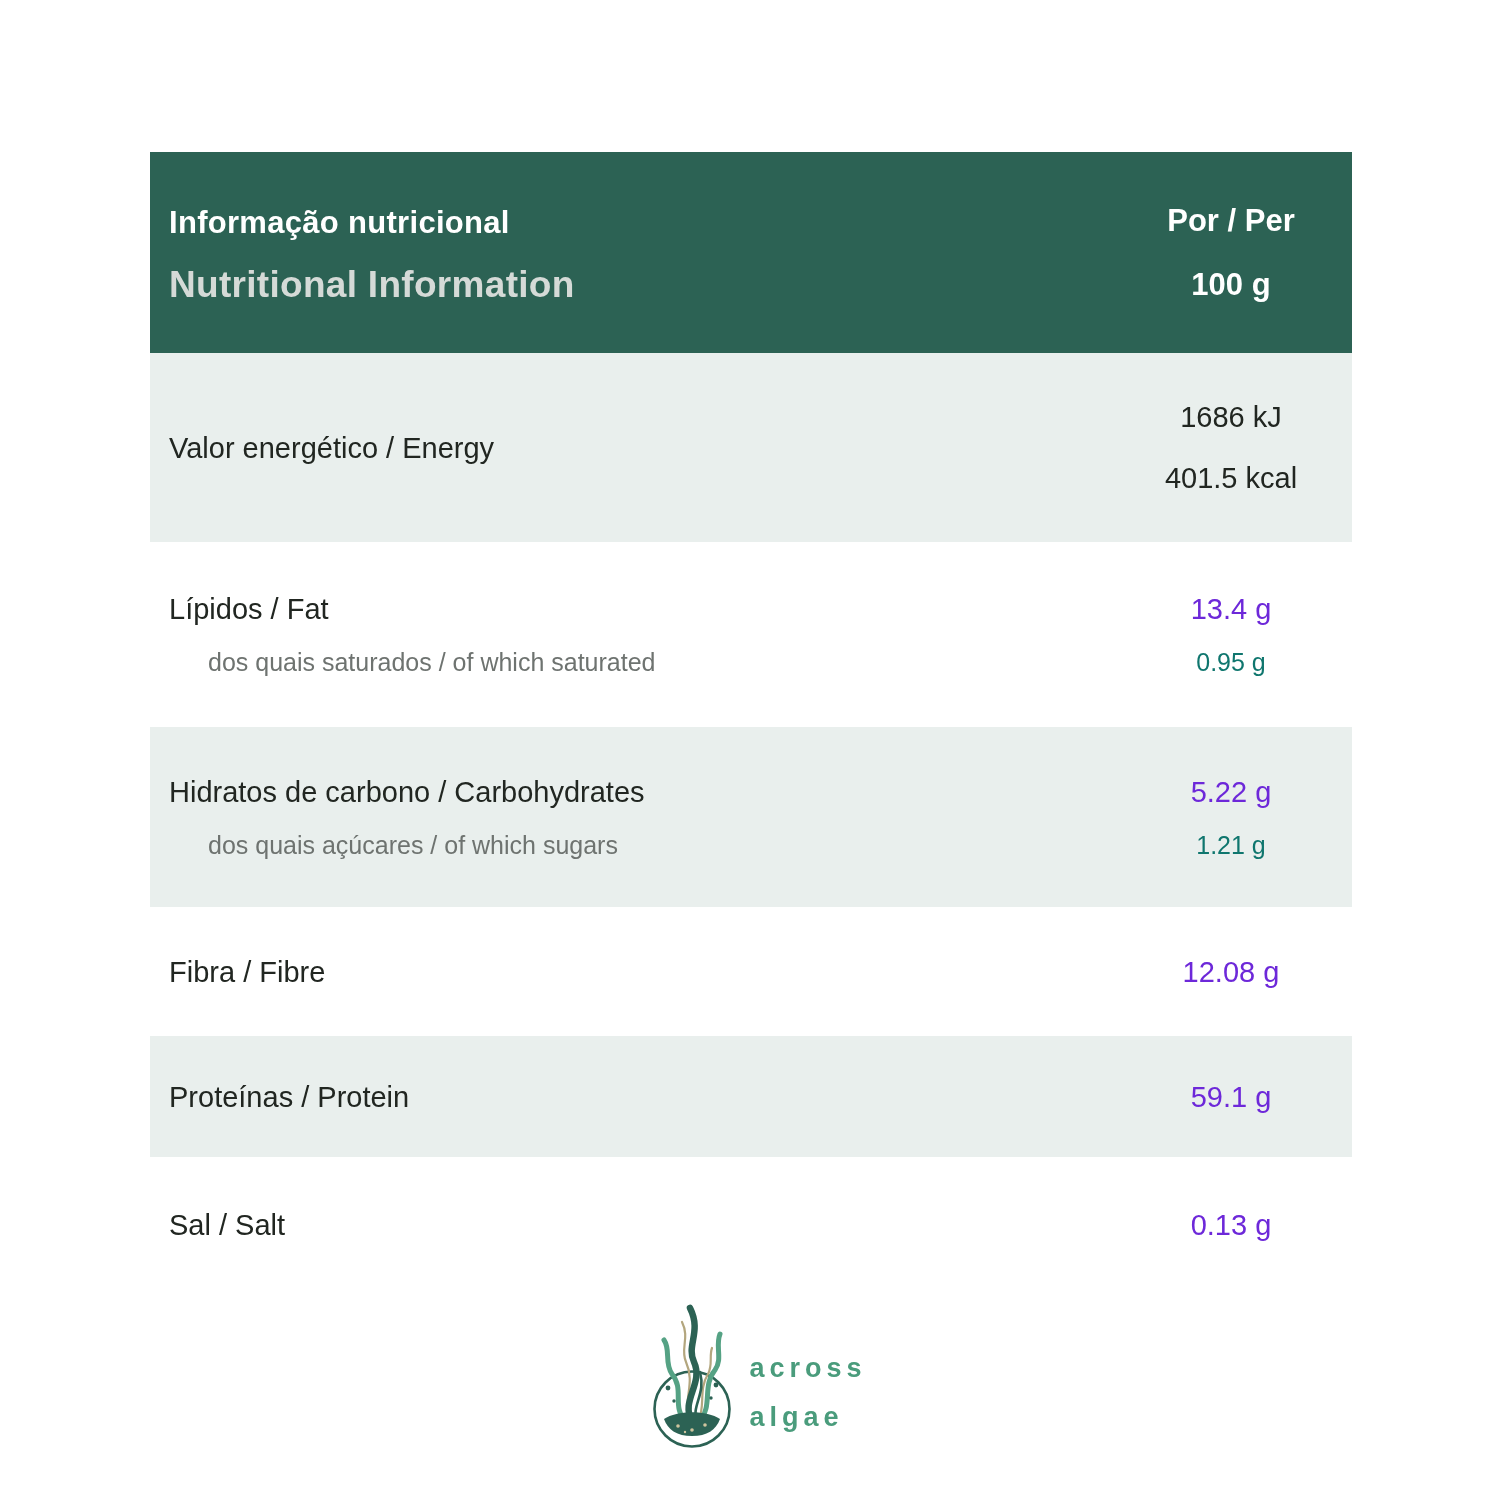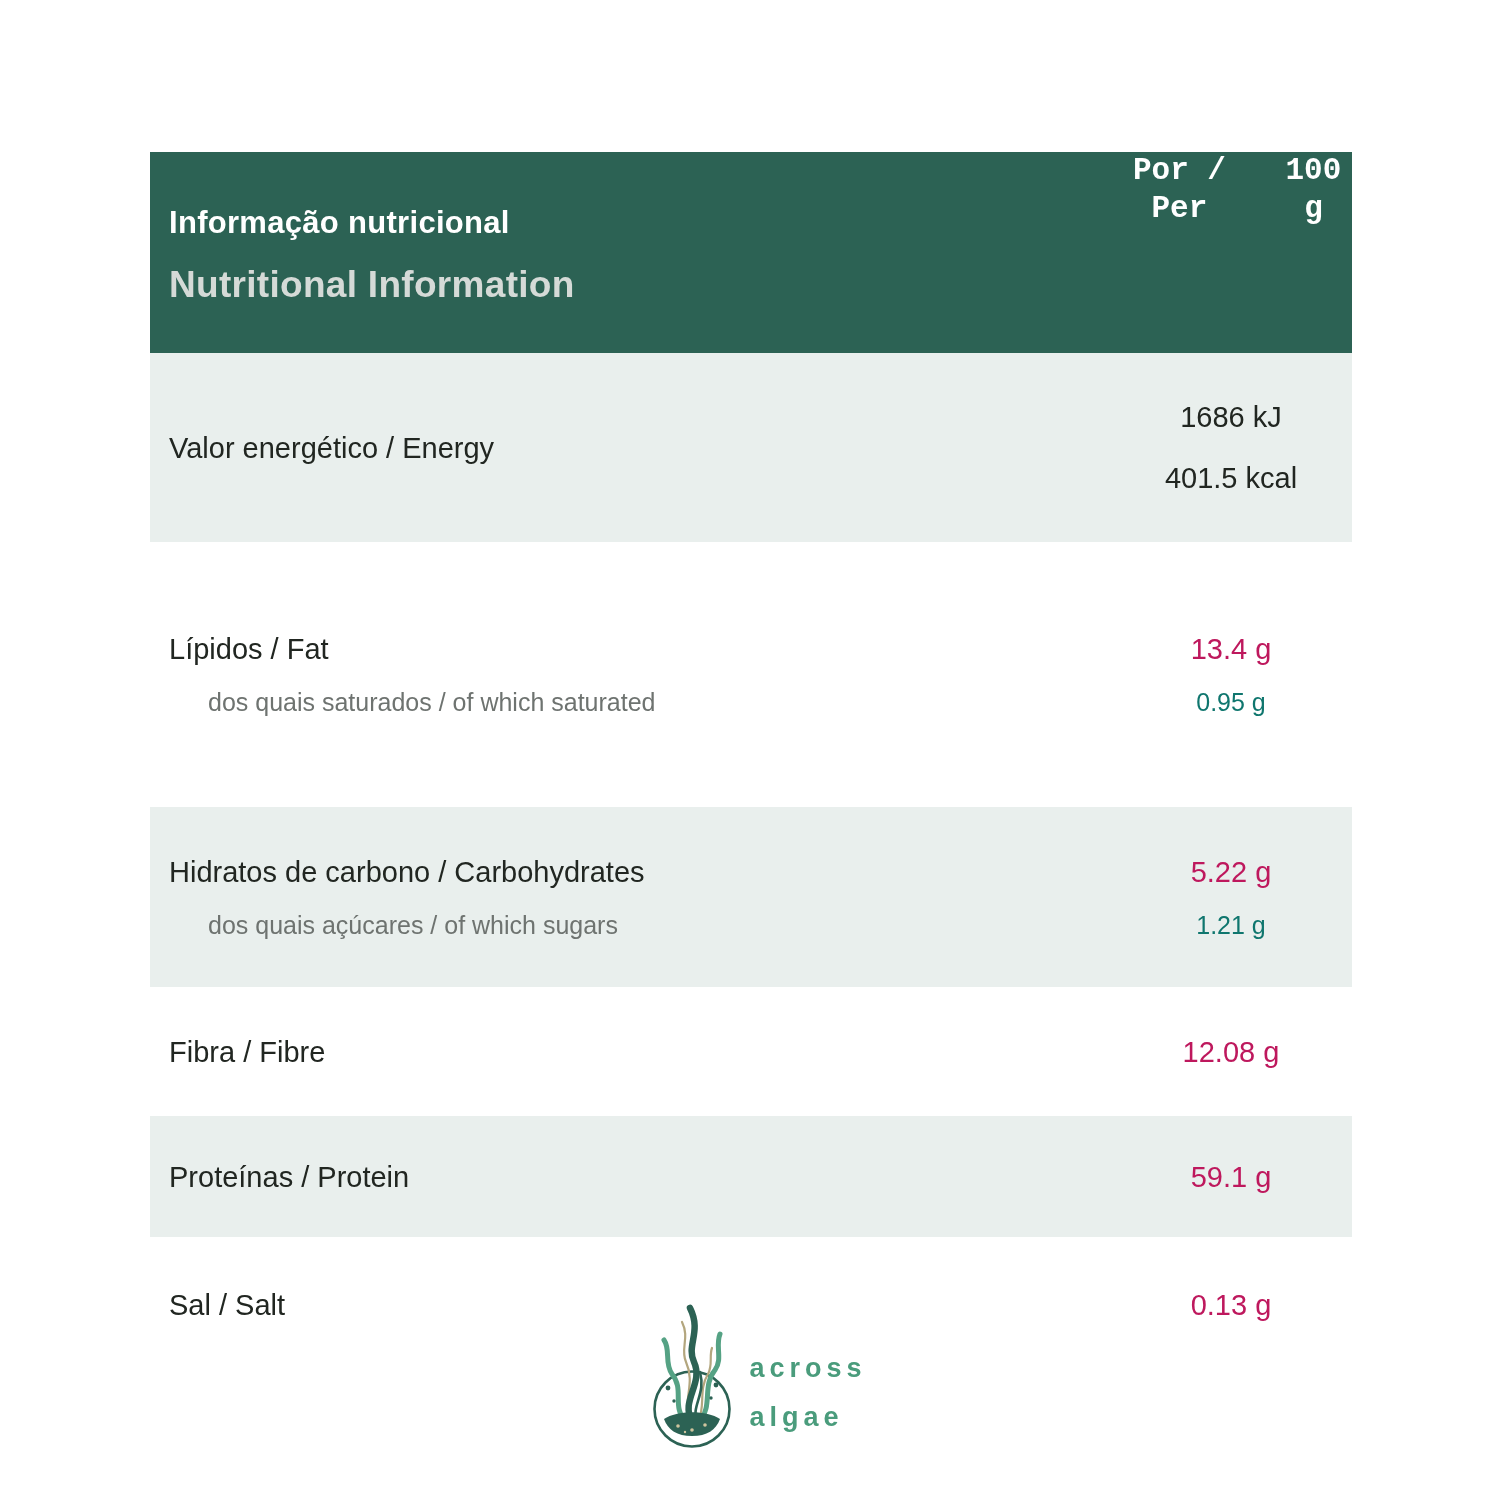--- a/index.html
+++ b/index.html
@@ -9,32 +9,32 @@
     border-radius:28px;
     -webkit-font-smoothing:antialiased;
   }
   .table{position:absolute;left:150px;top:152px;width:1202px;}
 
   
   .hdr{height:201px;background:#2c6254;display:flex;}
   .hdr-left{flex:1;padding-left:19px;display:flex;flex-direction:column;justify-content:center;gap:26px;}
   .hdr-title{font-size:31px;font-weight:700;color:#ffffff;line-height:38px;letter-spacing:0.3px;}
   .hdr-sub{font-size:37px;font-weight:600;color:#d5dad7;line-height:34px;letter-spacing:0.3px;}
-  .hdr-right{width:242px;display:flex;flex-direction:row;justify-content:center;gap:26px;text-align:center;font-family:Liberation Mono, monospace;}
+  .hdr-right{width:242px;display:flex;flex-direction:column;justify-content:center;gap:26px;text-align:center;}
   .hdr-per{font-size:31px;font-weight:700;color:#ffffff;line-height:38px;}
 
   
   .row{display:flex;align-items:center;}
   .light{background:#e9efed;}
   .lbl{flex:1;padding-left:19px;font-size:29px;color:#212621;line-height:36px;}
-  .val{width:242px;text-align:center;font-size:29px;color:#be185d;line-height:36px;}
+  .val{width:242px;text-align:center;font-size:29px;color:#6d28d9;line-height:36px;}
   .valstack{width:242px;display:flex;flex-direction:column;gap:25px;text-align:center;}
   .valstack div{font-size:29px;color:#212621;line-height:36px;}
 
-  .row2{display:flex;flex-direction:column;justify-content:center;gap:20px;margin-top:40px;}
+  .row2{display:flex;flex-direction:column;justify-content:center;gap:20px;}
   .line{display:flex;align-items:center;}
   .line.sub .lbl{padding-left:58px;font-size:25px;color:#6e7370;line-height:31px;}
   .line.sub .val{font-size:25px;color:#0f766e;line-height:31px;}
 
   .h-energy{height:189px;}
   .h-fat{height:185px;}
   .h-carb{height:180px;}
   .h-fibre{height:129px;}
   .h-protein{height:121px;}
   .h-salt{height:136px;}

